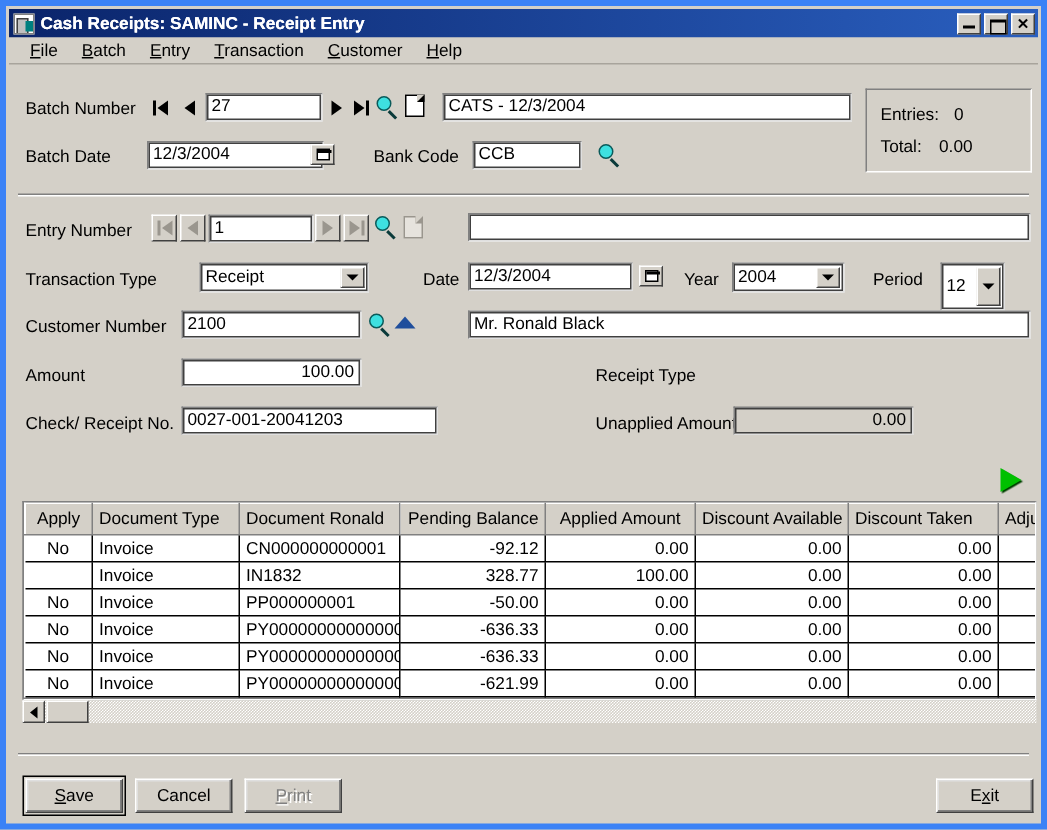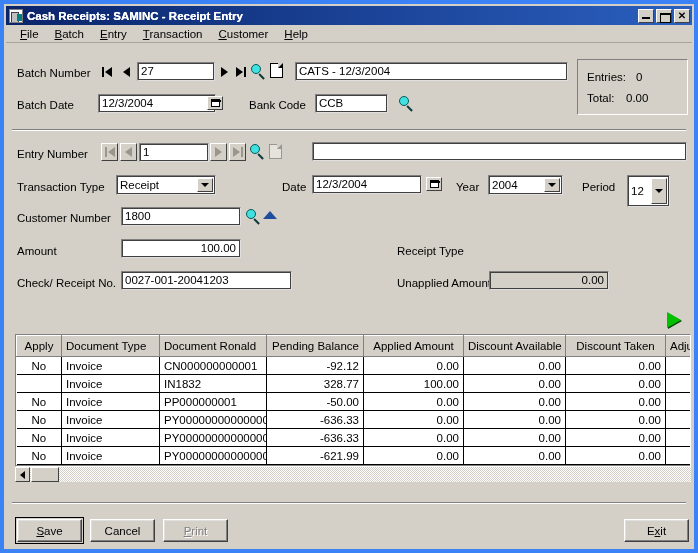--- a/index.html
+++ b/index.html
@@ -293,47 +293,48 @@
       </div>
   </div>
   <div class="icon-search" style="left:245px;top:140px;">
     <div class="glass"></div>
       <div class="handle"></div>
   </div>
   <div class="icon-doc dis" style="left:265px;top:140px;"></div>
   <div class="tbox" style="left:308px;top:138px;width:375px;height:19px;"></div>
 
   <div class="lbl" style="left:13px;top:176px;">Transaction Type</div>
-  <div class="combo" style="left:112px;top:171px;width:100px;height:20px;">
+  <div class="combo" style="left:129px;top:171px;width:113px;height:20px;">
     <span>Receipt</span>
     <span class="arrow"></span>
   </div>
   <div class="lbl" style="left:278px;top:176px;">Date</div>
   <div class="tbox" style="left:308px;top:171px;width:110px;height:19px;">12/3/2004</div>
   <div class="icon-cal" style="left:422px;top:173px;">
       <i></i>
     </div>
   <div class="lbl" style="left:452px;top:176px;">Year</div>
   <div class="combo" style="left:484px;top:171px;width:75px;height:20px;">
     <span>2004</span>
     <span class="arrow"></span>
   </div>
   <div class="lbl" style="left:578px;top:176px;">Period</div>
   <div class="combo" style="left:623px;top:171px;width:43px;height:32px;">
     <span>12</span>
     <span class="arrow"></span>
   </div>
 
   <div class="lbl" style="left:13px;top:207px;">Customer Number</div>
-  <div class="tbox" style="left:117px;top:203px;width:120px;height:19px;">1800</div>
+  <div class="tbox" style="left:117px;top:203px;width:120px;height:19px;">2100</div>
   <div class="icon-search" style="left:241px;top:205px;">
     <div class="glass"></div>
       <div class="handle"></div>
   </div>
   <div class="icon-uptri" style="left:259px;top:207px;"></div>
+  <div class="tbox" style="left:308px;top:203px;width:375px;height:19px;">Mr. Ronald Black</div>
 
   <div class="lbl" style="left:13px;top:240px;">Amount</div>
   <div class="tbox num" style="left:117px;top:235px;width:120px;height:19px;">100.00</div>
   <div class="lbl" style="left:393px;top:240px;">Receipt Type</div>
 
   <div class="lbl" style="left:13px;top:272px;">Check/ Receipt No.</div>
   <div class="tbox" style="left:117px;top:267px;width:171px;height:19px;">0027-001-20041203</div>
   <div class="lbl" style="left:393px;top:272px;">Unapplied Amount</div>
   <div class="tbox ro num" style="left:485px;top:267px;width:120px;height:19px;">0.00</div>
 
@@ -352,21 +353,21 @@
           <col style="width:51px">
       </colgroup>
       <thead>
         <tr>
           <th style="text-align:center">Apply</th>
           <th style="text-align:left">Document Type</th>
           <th style="text-align:left">Document Ronald</th>
           <th style="text-align:right">Pending Balance</th>
           <th style="text-align:center">Applied Amount</th>
           <th style="text-align:right">Discount Available</th>
-          <th style="text-align:center">Discount Taken</th>
+          <th style="text-align:left">Discount Taken</th>
           <th style="text-align:left">Adjus</th>
         </tr>
       </thead>
       <tbody>
         <tr>
           <td class="c">No</td>
           <td class="l">Invoice</td>
           <td class="l">CN000000000001</td>
           <td class="r">-92.12</td>
           <td class="r">0.00</td>

